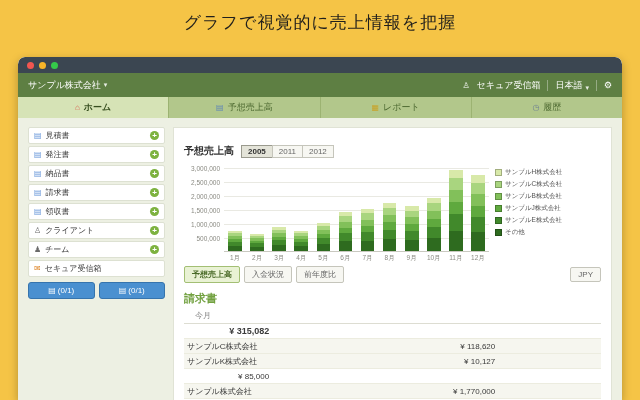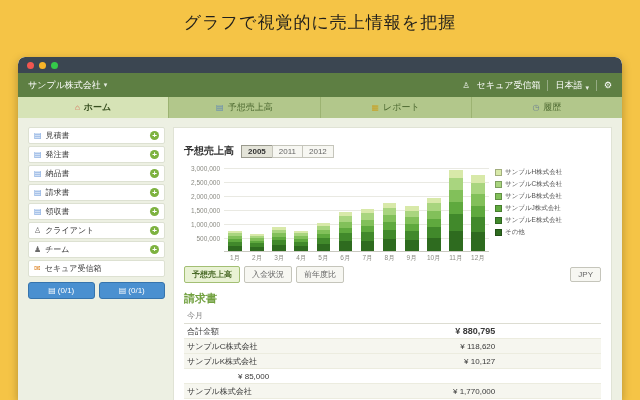--- a/index.html
+++ b/index.html
@@ -74,21 +74,21 @@
 
   .c-foot { display: flex; gap: 4px; margin-top: 2px; align-items: center; }
   .ftabs { display: flex; gap: 4px; }
   .fbtn { font-size: 8px; padding: 2px 7px; border: 1px solid #c5c5bb; background: #f7f7f2;
           color: #666; border-radius: 2px; cursor: pointer; }
   .fbtn.active { background: #e9f2d4; border-color: #a3bf74; color: #4a6b28; font-weight: bold; }
   .jpy { margin-left: auto; font-size: 8px; padding: 2px 7px; border: 1px solid #c5c5bb;
          background: #f7f7f2; color: #666; border-radius: 2px; cursor: pointer; }
 
   .inv-title { margin-top: 8px; font-size: 11px; font-weight: bold; color: #72a140; }
-  .inv-period { font-size: 8px; color: #888; margin: 4px 3px 2px; }
+  .inv-period { font-size: 8px; color: #888; margin: 4px 11px 2px; }
   .itable { width: 100%; border-top: 1px solid #ddddd2; }
   .irow { display: flex; height: 15px; align-items: center; border-bottom: 1px solid #ececdf;
           font-size: 8px; color: #3a3a3a; padding: 0 3px; }
   .irow.alt { background: #f6f6ef; }
   .irow .lab { width: 55%; }
   .irow .val { width: 20%; text-align: right; }
   .irow.total .val { font-weight: bold; font-size: 9px; }
 </style>
 </head>
 <body>
@@ -383,22 +383,21 @@
           <span class="fbtn">前年度比</span>
         </div>
       <span class="jpy">JPY</span>
     </div>
 
     <div class="inv">
       <div class="inv-title">請求書</div>
       <div class="inv-period">今月</div>
       <div class="itable">
           <div class="irow total">
-            <span class="lab">合計金額</span>
-            <span class="val">¥ 880,795</span>
+            <span class="val">¥ 315,082</span>
             <span></span>
           </div>
           <div class="irow alt">
             <span class="lab">サンプルC株式会社</span>
             <span class="val">¥ 118,620</span>
             <span></span>
           </div>
           <div class="irow alt">
             <span class="lab">サンプルK株式会社</span>
             <span class="val">¥ 10,127</span>

